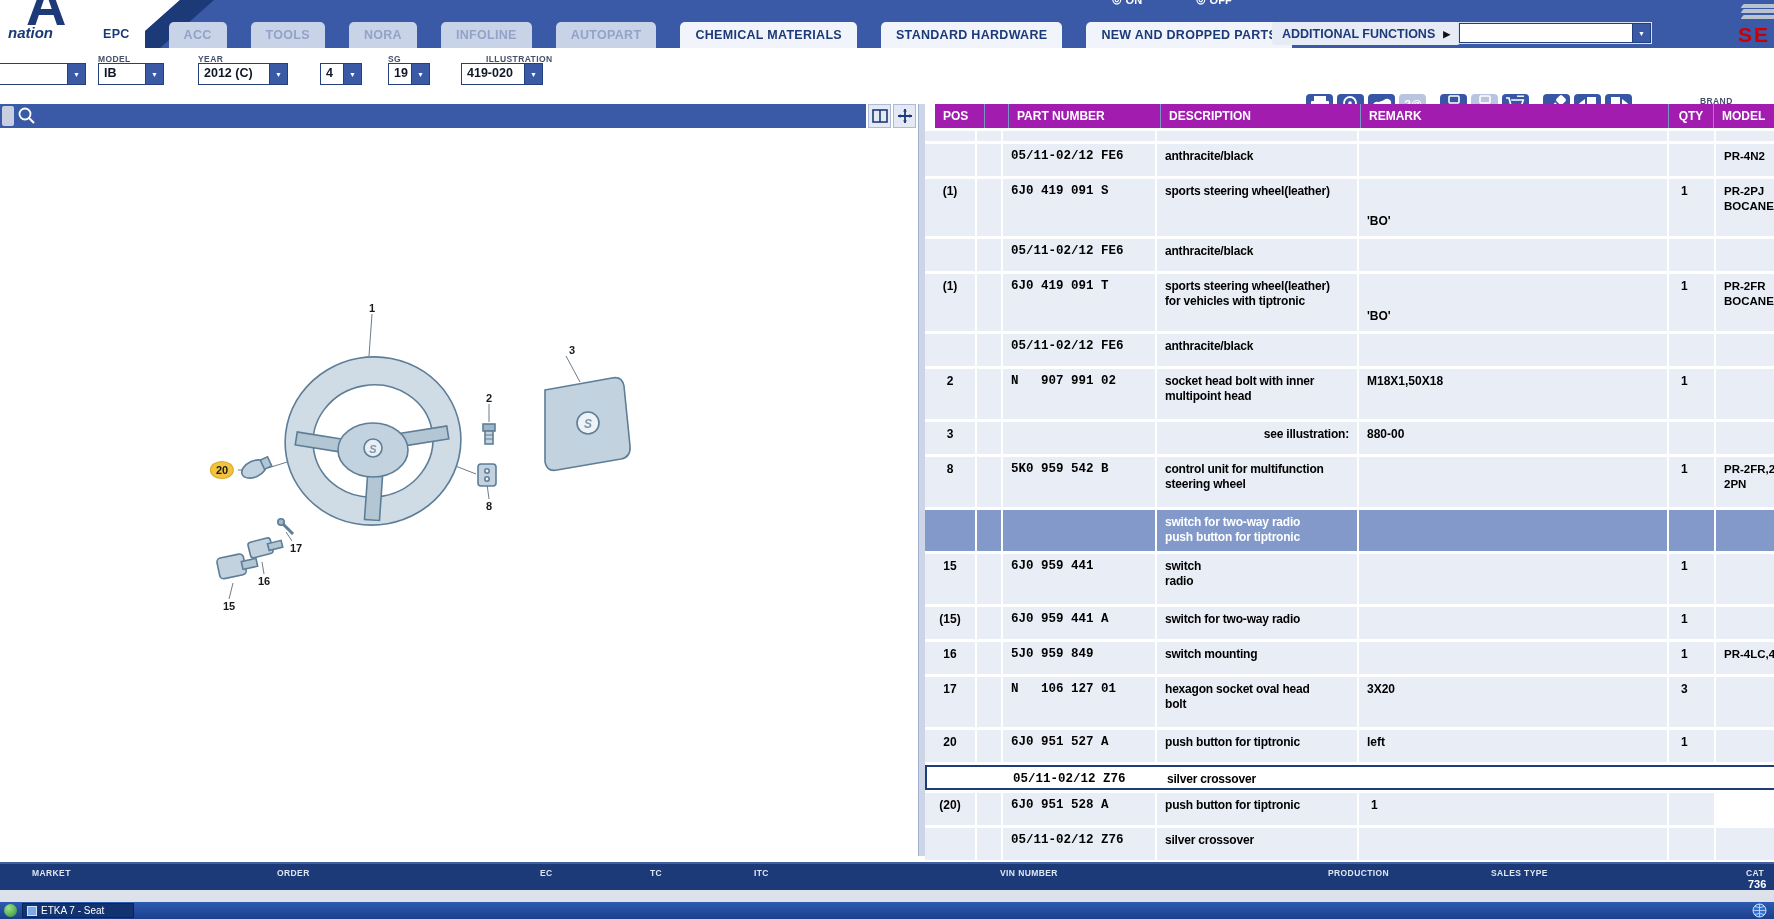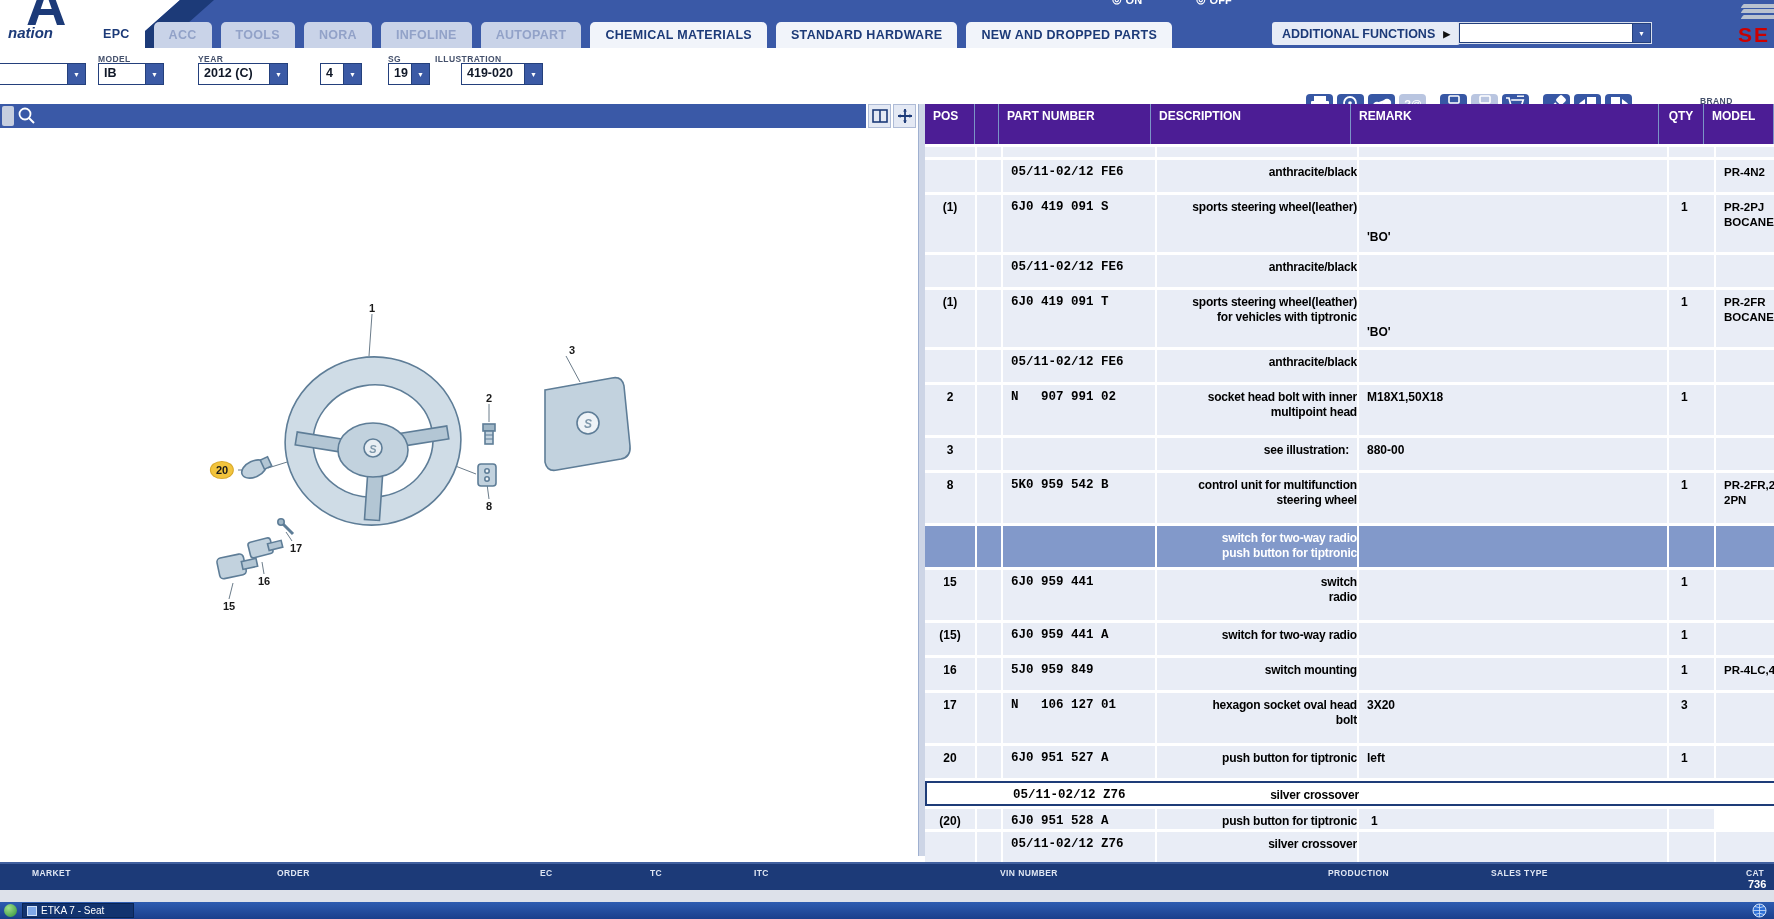--- a/index.html
+++ b/index.html
@@ -8,21 +8,21 @@
 
   
   .banner{position:absolute;left:0;top:0;width:1774px;height:48px;background:#3a59a7;overflow:hidden;}
   .logo-white{position:absolute;left:0;top:0;width:220px;height:48px;background:#fff;
      clip-path:polygon(0 0,180px 0,126px 48px,0 48px);}
   .logo-band{position:absolute;left:0;top:0;width:230px;height:48px;background:#1c3a78;
      clip-path:polygon(180px 0,214px 0,160px 48px,126px 48px);}
   .logo-letter{position:absolute;left:26px;top:-27px;font-size:56px;font-weight:900;color:#1c3a78;}
   .logo-frag{position:absolute;left:8px;top:24px;font-size:15px;font-style:italic;font-weight:900;color:#1c3a78;}
   .radios{position:absolute;top:-7px;color:#fff;font-weight:bold;font-size:11px;display:flex;align-items:center;gap:4px;}
-  .tabs{position:absolute;left:88px;bottom:0;display:flex;gap:9px;align-items:flex-end;}
+  .tabs{position:absolute;left:88px;bottom:0;display:flex;gap:24px;align-items:flex-end;}
   .tab{height:26px;padding:0 15px;border-radius:5px 5px 0 0;display:flex;align-items:center;
        font-weight:bold;font-size:12.5px;letter-spacing:.3px;white-space:nowrap;cursor:default;}
   .tab.active{background:#fff;color:#1c3a78;height:28px;}
   .tab.disabled{background:#c9d3e8;color:#92a2c8;}
   .tab.normal{background:#f1f4fa;color:#1c3a78;}
   .af-label{position:absolute;left:1272px;top:22px;height:23px;background:#e6ebf6;border-radius:3px;
      display:flex;align-items:center;gap:8px;padding:0 10px;font-weight:bold;color:#1c3a78;font-size:12.5px;}
   .af-label .arr{color:#111;font-size:9px;}
   .af-combo{position:absolute;left:1458px;top:22px;width:194px;height:23px;display:flex;background:#fff;
      border:1px solid #d9e0ee;box-sizing:border-box;}
@@ -55,31 +55,31 @@
   .picon{position:absolute;top:0;width:23px;height:24px;background:#e4e9f4;border:1px solid #aebbd6;
       box-sizing:border-box;display:flex;align-items:center;justify-content:center;}
   .divider{position:absolute;left:918px;top:0;width:6px;height:752px;background:#cdd5e6;border-left:1px solid #9fb0d0;}
   .callout-layer{position:absolute;left:0;top:24px;width:866px;height:728px;}
   .callout{position:absolute;transform:translate(-50%,-50%);font-weight:bold;font-size:11px;color:#1a1a1a;}
   .callout.hl{background:#f2c43d;border-radius:50%;padding:2px 5px;box-shadow:0 0 0 1px #d9a92a;}
 
   
   .ptable{position:absolute;left:925px;top:0;width:849px;}
   .tgrid{display:grid;grid-template-columns:50px 24px 152px 200px 308px 45px 70px;}
-  .thead{background:#4c1d95;height:40px;}
+  .thead{background:#a21caf;height:24px;margin-left:10px;}
   .th{color:#fff;font-weight:bold;font-size:12px;line-height:24px;padding-left:8px;
       border-right:1px solid #7b94c6;white-space:nowrap;overflow:hidden;}
   .th.center{text-align:center;padding-left:0;}
   .tbody{margin-top:3px;}
   .trow{column-gap:2px;background:#fff;margin-bottom:3px;}
   .td{background:#e9edf6;font-weight:bold;font-size:12px;color:#000;padding:5px 0 0 8px;
       overflow:hidden;line-height:15px;}
   .td-pos{text-align:center;padding-left:0;}
   .td-part{font-family:Liberation Mono, monospace;font-size:12.5px;white-space:pre;}
-  .td-desc{letter-spacing:-.2px;text-align:right;}
+  .td-desc{letter-spacing:-.2px;}
   .td-desc.right{text-align:right;padding-right:8px;}
   .td-qty{padding-left:12px;}
   .td-model{font-size:11.5px;}
   .td-remark.low{display:flex;align-items:flex-end;padding-bottom:7px;}
   .t-highlight .td{background:#8299ca;color:#fff;}
   .t-selected{border:2px solid #1e3c78;box-sizing:border-box;}
   .t-selected .td{background:#fff;}
 
   
   .statusbar{position:absolute;left:0;top:862px;width:1774px;height:26px;background:#1c3a78;border-top:2px solid #41609f;box-sizing:content-box;}
@@ -162,21 +162,21 @@
       <div class="flabel" style="left: 320px; top: 6px; margin-top: 8px;">MG</div>
       <div class="combo" style="left: 320px; top: 15px; width: 42px;">
         <div class="val">4</div>
         <div class="btn">▼</div>
       </div>
       <div class="flabel" style="left: 388px; top: 6px;">SG</div>
       <div class="combo" style="left: 388px; top: 15px; width: 42px;">
         <div class="val">19</div>
         <div class="btn">▼</div>
       </div>
-      <div class="flabel" style="left: 435px; top: 6px;">ILLUSTRATION</div>
+      <div class="flabel" style="left: 486px; top: 6px;">ILLUSTRATION</div>
       <div class="combo" style="left: 461px; top: 15px; width: 82px;">
         <div class="val">419-020</div>
         <div class="btn">▼</div>
       </div>
     </div>
 
   <div class="toolbar" id="toolbar">
       <div class="tbtn" style="left: 0px; top: 0px;">
         <svg width="24" height="18" viewBox="0 0 24 18">
           <rect x="6" y="1" width="12" height="5" fill="#fff"></rect>
@@ -593,21 +593,21 @@
           <div class="td td-pos"></div>
           <div class="td"></div>
           <div class="td td-part">05/11-02/12 Z76</div>
           <div class="td td-desc">
             <div>silver crossover</div>
           </div>
           <div class="td td-remark"></div>
           <div class="td td-qty"></div>
           <div class="td td-model"></div>
         </div>
-        <div class="tgrid trow t-single" style="height: 20px;">
+        <div class="tgrid trow t-single" style="height: 32px;">
           <div class="td td-pos">(20)</div>
           <div class="td"></div>
           <div class="td td-part">6J0 951 528 A</div>
           <div class="td td-desc">
             <div>push button for tiptronic</div>
           </div>
           <div class="td td-qty">1</div>
           <div class="td td-model"></div>
         </div>
         <div class="tgrid trow t-single" style="height: 32px;">

